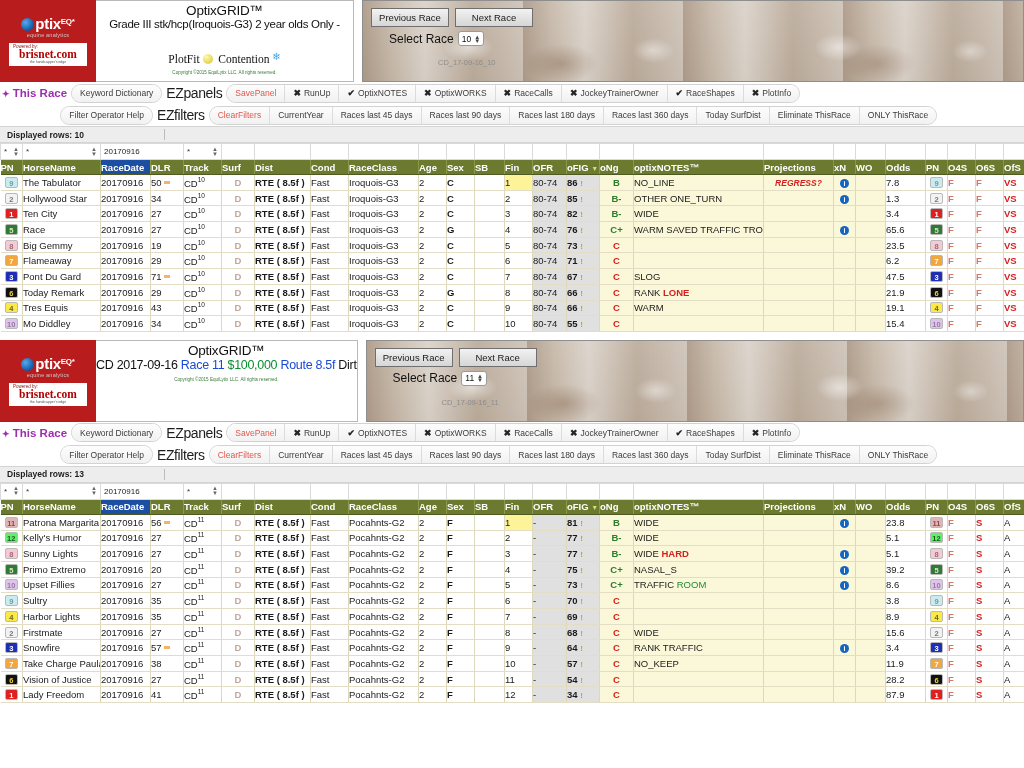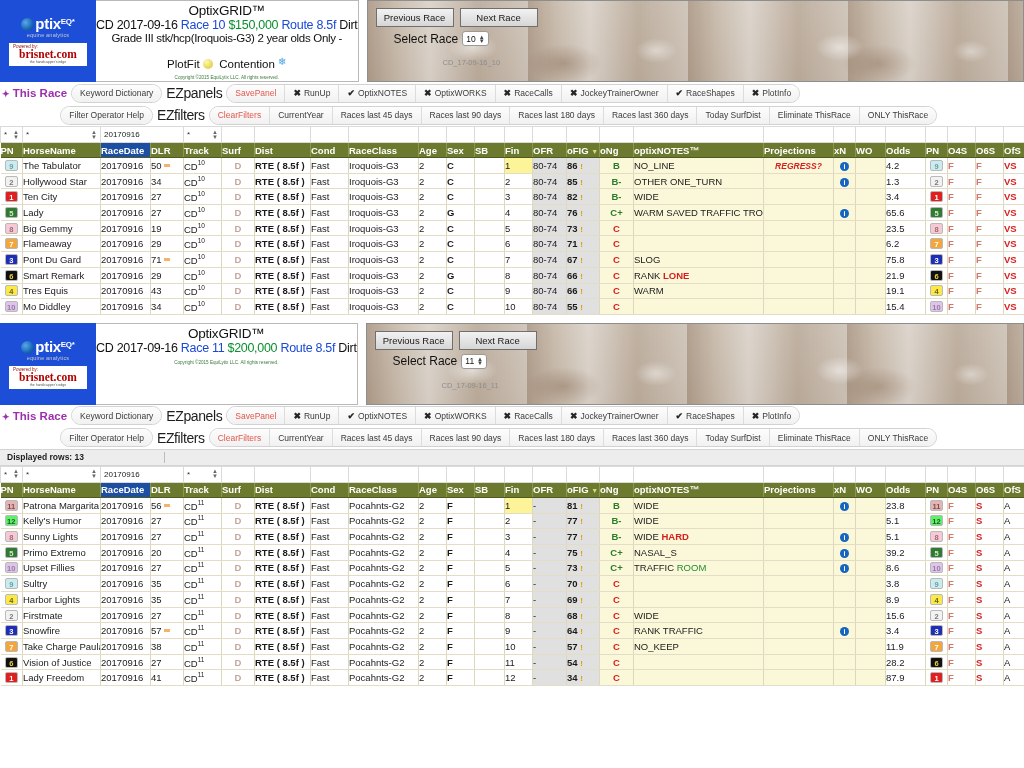--- a/index.html
+++ b/index.html
@@ -8,21 +8,21 @@
     width: 1024px; height: 768px;
     background: #ffffff;
     font-family: "Liberation Sans", sans-serif;
     overflow: hidden;
   }
   .panel { position: relative; width: 1024px; }
 
   
   .banner { display: flex; align-items: stretch; height: 82px; }
   .logo-box {
-    width: 96px; background: #1d4ed8;
+    width: 96px; background: #b91c1c;
     display: flex; flex-direction: column;
     align-items: center; justify-content: center;
     padding: 3px 2px;
   }
   .logo-optix {
     color: #ffffff; font-size: 15px; font-weight: bold;
     letter-spacing: -0.3px; line-height: 1; white-space: nowrap;
     display: flex; align-items: baseline;
   }
   .logo-o {
@@ -43,21 +43,21 @@
 
   .title-box {
     flex: 0 0 258px; background: #ffffff; border: 1px solid #b9b9b9; border-left: none;
     text-align: center; padding-top: 2px; position: relative;
   }
   .gridtitle { font-size: 13.5px; color: #111; letter-spacing: -0.2px; }
   .raceline { font-size: 12.5px; color: #111; white-space: nowrap; letter-spacing: -0.3px; }
   .raceline2 { font-size: 11.5px; color: #111; white-space: nowrap; letter-spacing: -0.3px; }
   .c-blue { color: #1a49d6; } .c-green { color: #0a8f2e; }
   .c-track { color: #111; }
-  .plotrow { font-size: 11.5px; margin-top: 12px; color: #111; }
+  .plotrow { font-size: 11.5px; margin-top: 21px; color: #111; font-family: Liberation Serif, serif; }
   .dot-y { display:inline-block; width:10px; height:10px; border-radius:50%;
            background: radial-gradient(circle at 35% 30%, #fff9b0, #d8c227); vertical-align:-1px; }
   .dot-g { display:inline-block; width:10px; height:10px; border-radius:50%;
            background: radial-gradient(circle at 35% 30%, #c4f59a, #49b318); vertical-align:-1px; }
   .snow { color: #49a3e8; font-size: 10px; vertical-align: 3px; }
   .sun  { color: #f0a81e; font-size: 10px; vertical-align: 3px; }
   .copyright { font-size: 4.6px; color: #3a7a3a; margin-top: 5px; }
 
   .photo-strip {
     flex: 1; position: relative; border: 1px solid #8e8e8e; margin-left: 8px;
@@ -179,28 +179,20 @@
     </div>
     <div class="logo-tag">equine analytics</div>
     <div class="logo-brisnet">
       <span class="brisnet-pow">Powered by:</span>
       <span class="brisnet-name">brisnet.com</span>
       <span class="brisnet-sub">the handicapper's edge</span>
     </div>
   </div>
     <div class="title-box">
       <div class="gridtitle">OptixGRID™</div>
-      <div class="raceline">
-        <span class="c-track">CD</span>
-        <span>2017-09-16</span>
-        <span class="c-blue">Race 10</span>
-        <span class="c-green">$150,000</span>
-        <span class="c-blue">Route 8.5f</span>
-        <span>Dirt</span>
-      </div>
       <div class="raceline2">Grade III stk/hcp(Iroquois-G3) 2 year olds Only -</div>
       <div class="plotrow">
         <span>PlotFit</span>
         <span class="dot-y"></span>
         &nbsp;<span>Contention</span>
         <span class="snow">❄</span>
       </div>
       <div class="copyright">Copyright ©2015 EquiLytix LLC. All rights reserved.</div>
     </div>
     <div class="photo-strip">
@@ -293,20 +285,24 @@
           <div class="pill ">
             <span>Today SurfDist</span>
           </div>
           <div class="pill ">
             <span>Eliminate ThisRace</span>
           </div>
           <div class="pill ">
             <span>ONLY ThisRace</span>
           </div>
         </div>
+    </div>
+    <div class="rowcount-bar">
+      <span class="rowcount">Displayed rows: 10</span>
+      <span class="rowcount-div"></span>
     </div>
     <table class="grid">
       <colgroup>
           <col style="width:22px">
           <col style="width:78px">
           <col style="width:50px">
           <col style="width:33px">
           <col style="width:38px">
           <col style="width:33px">
           <col style="width:56px">
@@ -416,21 +412,21 @@
       <td class="white b">C</td>
       <td class="white"></td>
       <td class="yel">1</td>
       <td class="grey">80-74</td>
       <td class="grey b">86 <span class="bang">!</span></td>
       <td class="c"><span class="ng-B">B</span></td>
       <td><span class="">NO_LINE</span></td>
       <td class="c"><span class="regress">REGRESS?</span></td>
       <td class="c"><span class="info-i">i</span></td>
       <td></td>
-      <td class="white">4.2</td>
+      <td class="white">7.8</td>
       <td class="white c"><span class="pnbadge" style="background:#c8ecef;color:#7a9a9c">9</span></td>
       <td class="white"><span class="o-F">F</span></td>
       <td class="white"><span class="o-F">F</span></td>
       <td class="white"><span class="ofs-vs">VS</span></td>
     </tr>
           <tr>
       <td class="white c"><span class="pnbadge" style="background:#f2f2f2;color:#767676">2</span></td>
       <td class="white">Hollywood Star</td>
       <td class="white">20170916</td>
       <td class="white">34</td>
@@ -478,21 +474,21 @@
       <td class="c"></td>
       <td></td>
       <td class="white">3.4</td>
       <td class="white c"><span class="pnbadge" style="background:#e02020;color:#ffffff">1</span></td>
       <td class="white"><span class="o-F">F</span></td>
       <td class="white"><span class="o-F">F</span></td>
       <td class="white"><span class="ofs-vs">VS</span></td>
     </tr>
           <tr>
       <td class="white c"><span class="pnbadge" style="background:#2f7a34;color:#d8e8c0">5</span></td>
-      <td class="white">Lady</td>
+      <td class="white">Race</td>
       <td class="white">20170916</td>
       <td class="white">27</td>
       <td class="white">CD<span class="sup">10</span></td>
       <td class="white c"><span class="surfD">D</span></td>
       <td class="white b">RTE ( 8.5f )</td>
       <td class="white">Fast</td>
       <td class="white">Iroquois-G3</td>
       <td class="white">2</td>
       <td class="white b">G</td>
       <td class="white"></td>
@@ -578,29 +574,29 @@
       <td class="white b">C</td>
       <td class="white"></td>
       <td class="white">7</td>
       <td class="grey">80-74</td>
       <td class="grey b">67 <span class="bang">!</span></td>
       <td class="c"><span class="ng-C">C</span></td>
       <td><span class="">SLOG</span></td>
       <td class="c"></td>
       <td class="c"></td>
       <td></td>
-      <td class="white">75.8</td>
+      <td class="white">47.5</td>
       <td class="white c"><span class="pnbadge" style="background:#1f2fb5;color:#ffffff">3</span></td>
       <td class="white"><span class="o-F">F</span></td>
       <td class="white"><span class="o-F">F</span></td>
       <td class="white"><span class="ofs-vs">VS</span></td>
     </tr>
           <tr>
       <td class="white c"><span class="pnbadge" style="background:#111111;color:#f0d040">6</span></td>
-      <td class="white">Smart Remark</td>
+      <td class="white">Today Remark</td>
       <td class="white">20170916</td>
       <td class="white">29</td>
       <td class="white">CD<span class="sup">10</span></td>
       <td class="white c"><span class="surfD">D</span></td>
       <td class="white b">RTE ( 8.5f )</td>
       <td class="white">Fast</td>
       <td class="white">Iroquois-G3</td>
       <td class="white">2</td>
       <td class="white b">G</td>
       <td class="white"></td>
@@ -690,21 +686,21 @@
       <span class="brisnet-name">brisnet.com</span>
       <span class="brisnet-sub">the handicapper's edge</span>
     </div>
   </div>
     <div class="title-box">
       <div class="gridtitle">OptixGRID™</div>
       <div class="raceline">
         <span class="c-track">CD</span>
         <span>2017-09-16</span>
         <span class="c-blue">Race 11</span>
-        <span class="c-green">$200,000</span>
+        <span class="c-green">$100,000</span>
         <span class="c-blue">Route 8.5f</span>
         <span>Dirt</span>
       </div>
       <div class="copyright">Copyright ©2015 EquiLytix LLC. All rights reserved.</div>
     </div>
     <div class="photo-strip">
       <div class="nav-btns">
         <div class="race-btn">Previous Race</div>
         <div class="race-btn">Next Race</div>
       </div>

